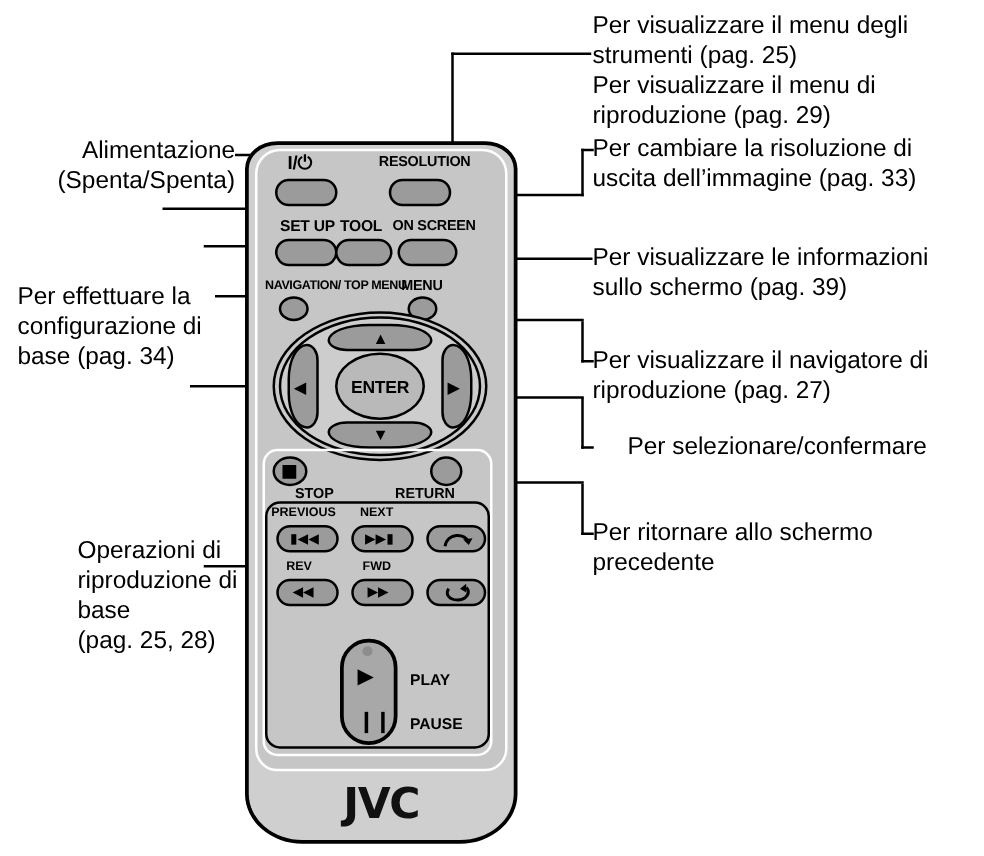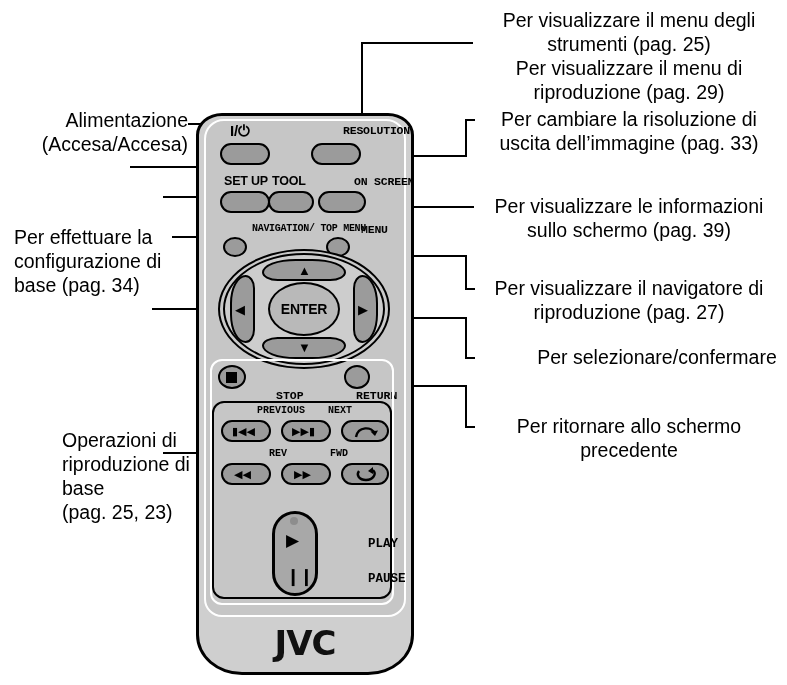--- a/index.html
+++ b/index.html
@@ -18,21 +18,21 @@
 
   
   .callout {
     position: absolute;
     font-family: "Liberation Sans", sans-serif;
     font-size: 19.5px;
     line-height: 24px;
     color: #000000;
     white-space: pre-line;
   }
-  .callout.right { text-align: center; }
+  .callout.right { text-align: left; }
   .callout.left  { text-align: left; }
   .callout.leftend { text-align: right; }
 
   
   .lead { position: absolute; background: #000000; }
   .lead.h { height: 2px; }
   .lead.v { width: 2px; }
 
   
   #remote {
@@ -107,26 +107,25 @@
   }
   .seg { position: absolute; }
   .arrowglyph {
     position: absolute;
     font-size: 13px; color: #000; line-height: 1;
   }
 
   
   .mini {
     position: absolute;
-    font-family: Liberation Mono, monospace;
+    font-family: Liberation Sans, sans-serif;
     font-weight: bold;
     font-size: 11.5px;
     color: #000;
     white-space: nowrap;
-    margin-left: 40px;
   }
   .mini.s9 { font-size: 10px; letter-spacing: -0.3px; }
   .mini.s10 { font-size: 10px; }
 
   
   .group-box {
     position: absolute;
     border: 2.2px solid #ffffff;
     border-radius: 12px;
   }
@@ -159,31 +158,31 @@
     border-radius: 50%;
     background: #8d8d8d;
   }
 </style>
 </head>
 <body>
 
 <div id="stage">
 
   <div class="callout leftend" style="left:10px; top:108px; width:178px;">Alimentazione
-(Accesa/Accesa)</div>
+(Spenta/Spenta)</div>
 
   <div class="callout left" style="left:14px; top:185px; width:180px;margin-top:40px;">Per effettuare la
 configurazione di
 base (pag. 34)</div>
 
 
   <div class="callout left" style="left:62px; top:428px; width:140px;">Operazioni di
 riproduzione di
 base
-(pag. 25, 23)</div>
+(pag. 25, 28)</div>
 
   <div class="callout right" style="left:474px; top:8px; width:310px;">Per visualizzare il menu degli
 strumenti (pag. 25)
 Per visualizzare il menu di
 riproduzione (pag. 29)</div>
 
   <div class="callout right" style="left:474px; top:107px; width:310px;">Per cambiare la risoluzione di
 uscita dell’immagine (pag. 33)</div>
 
   <div class="callout right" style="left:474px; top:194px; width:310px;">Per visualizzare le informazioni

